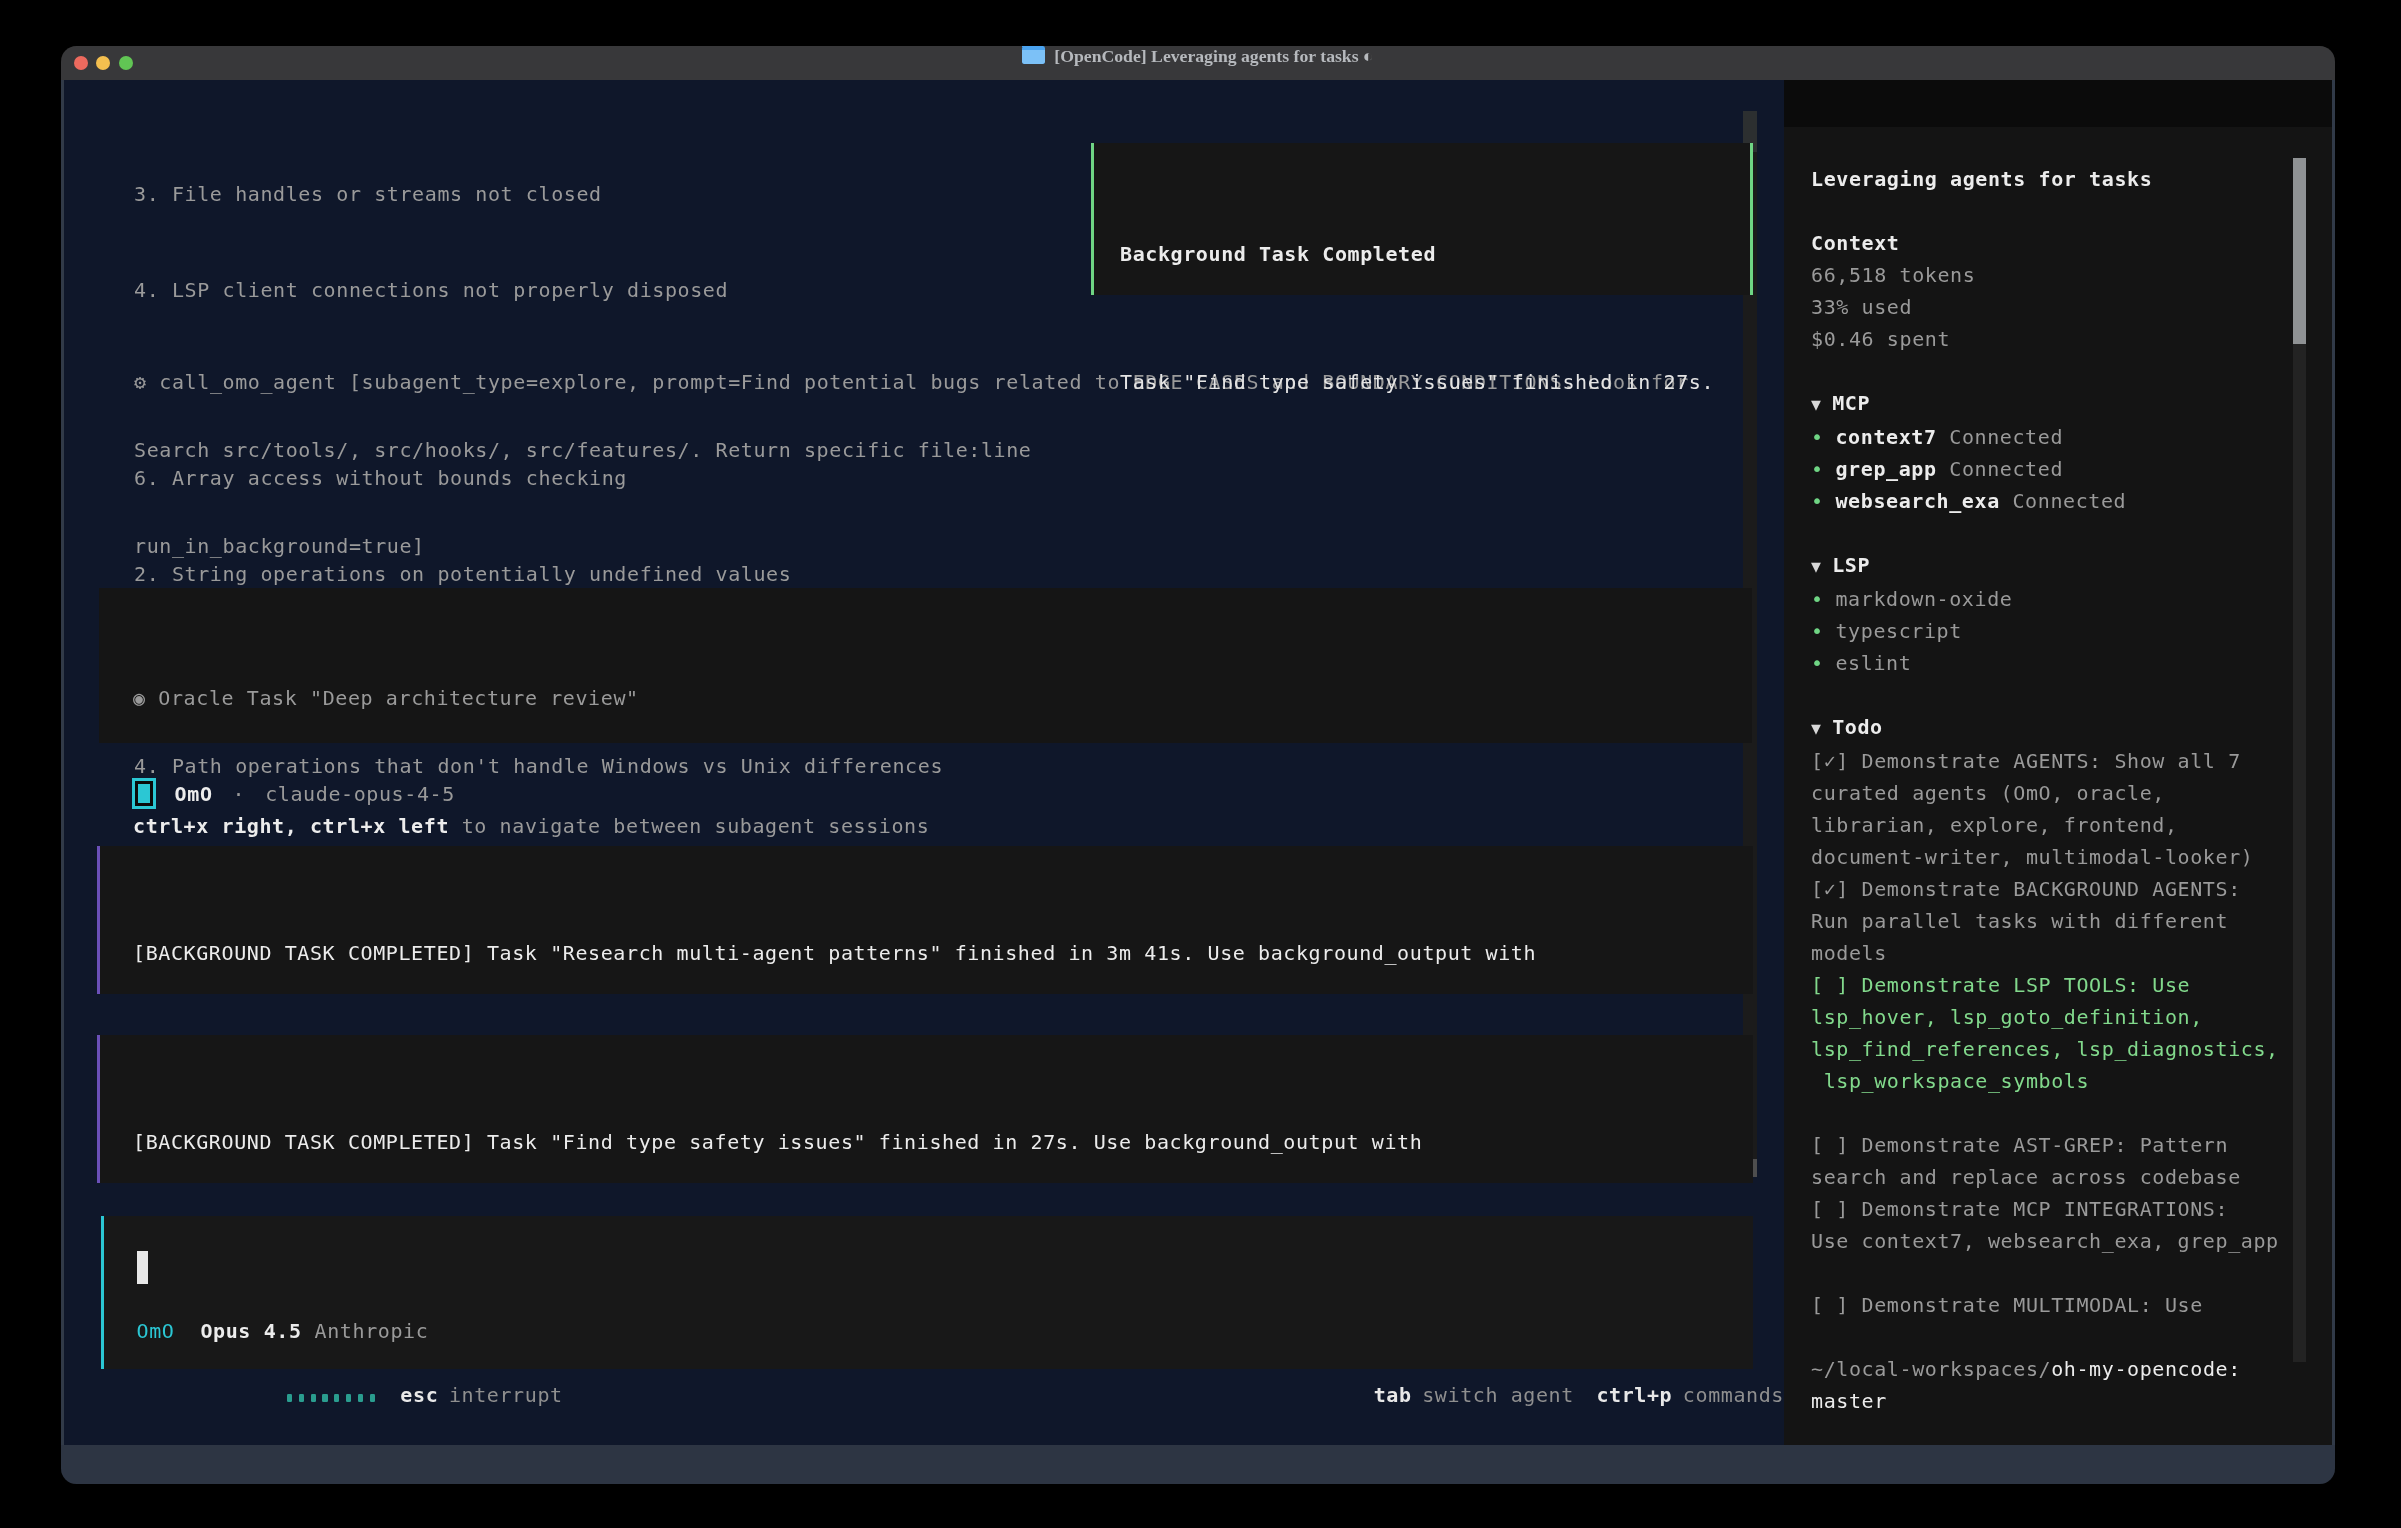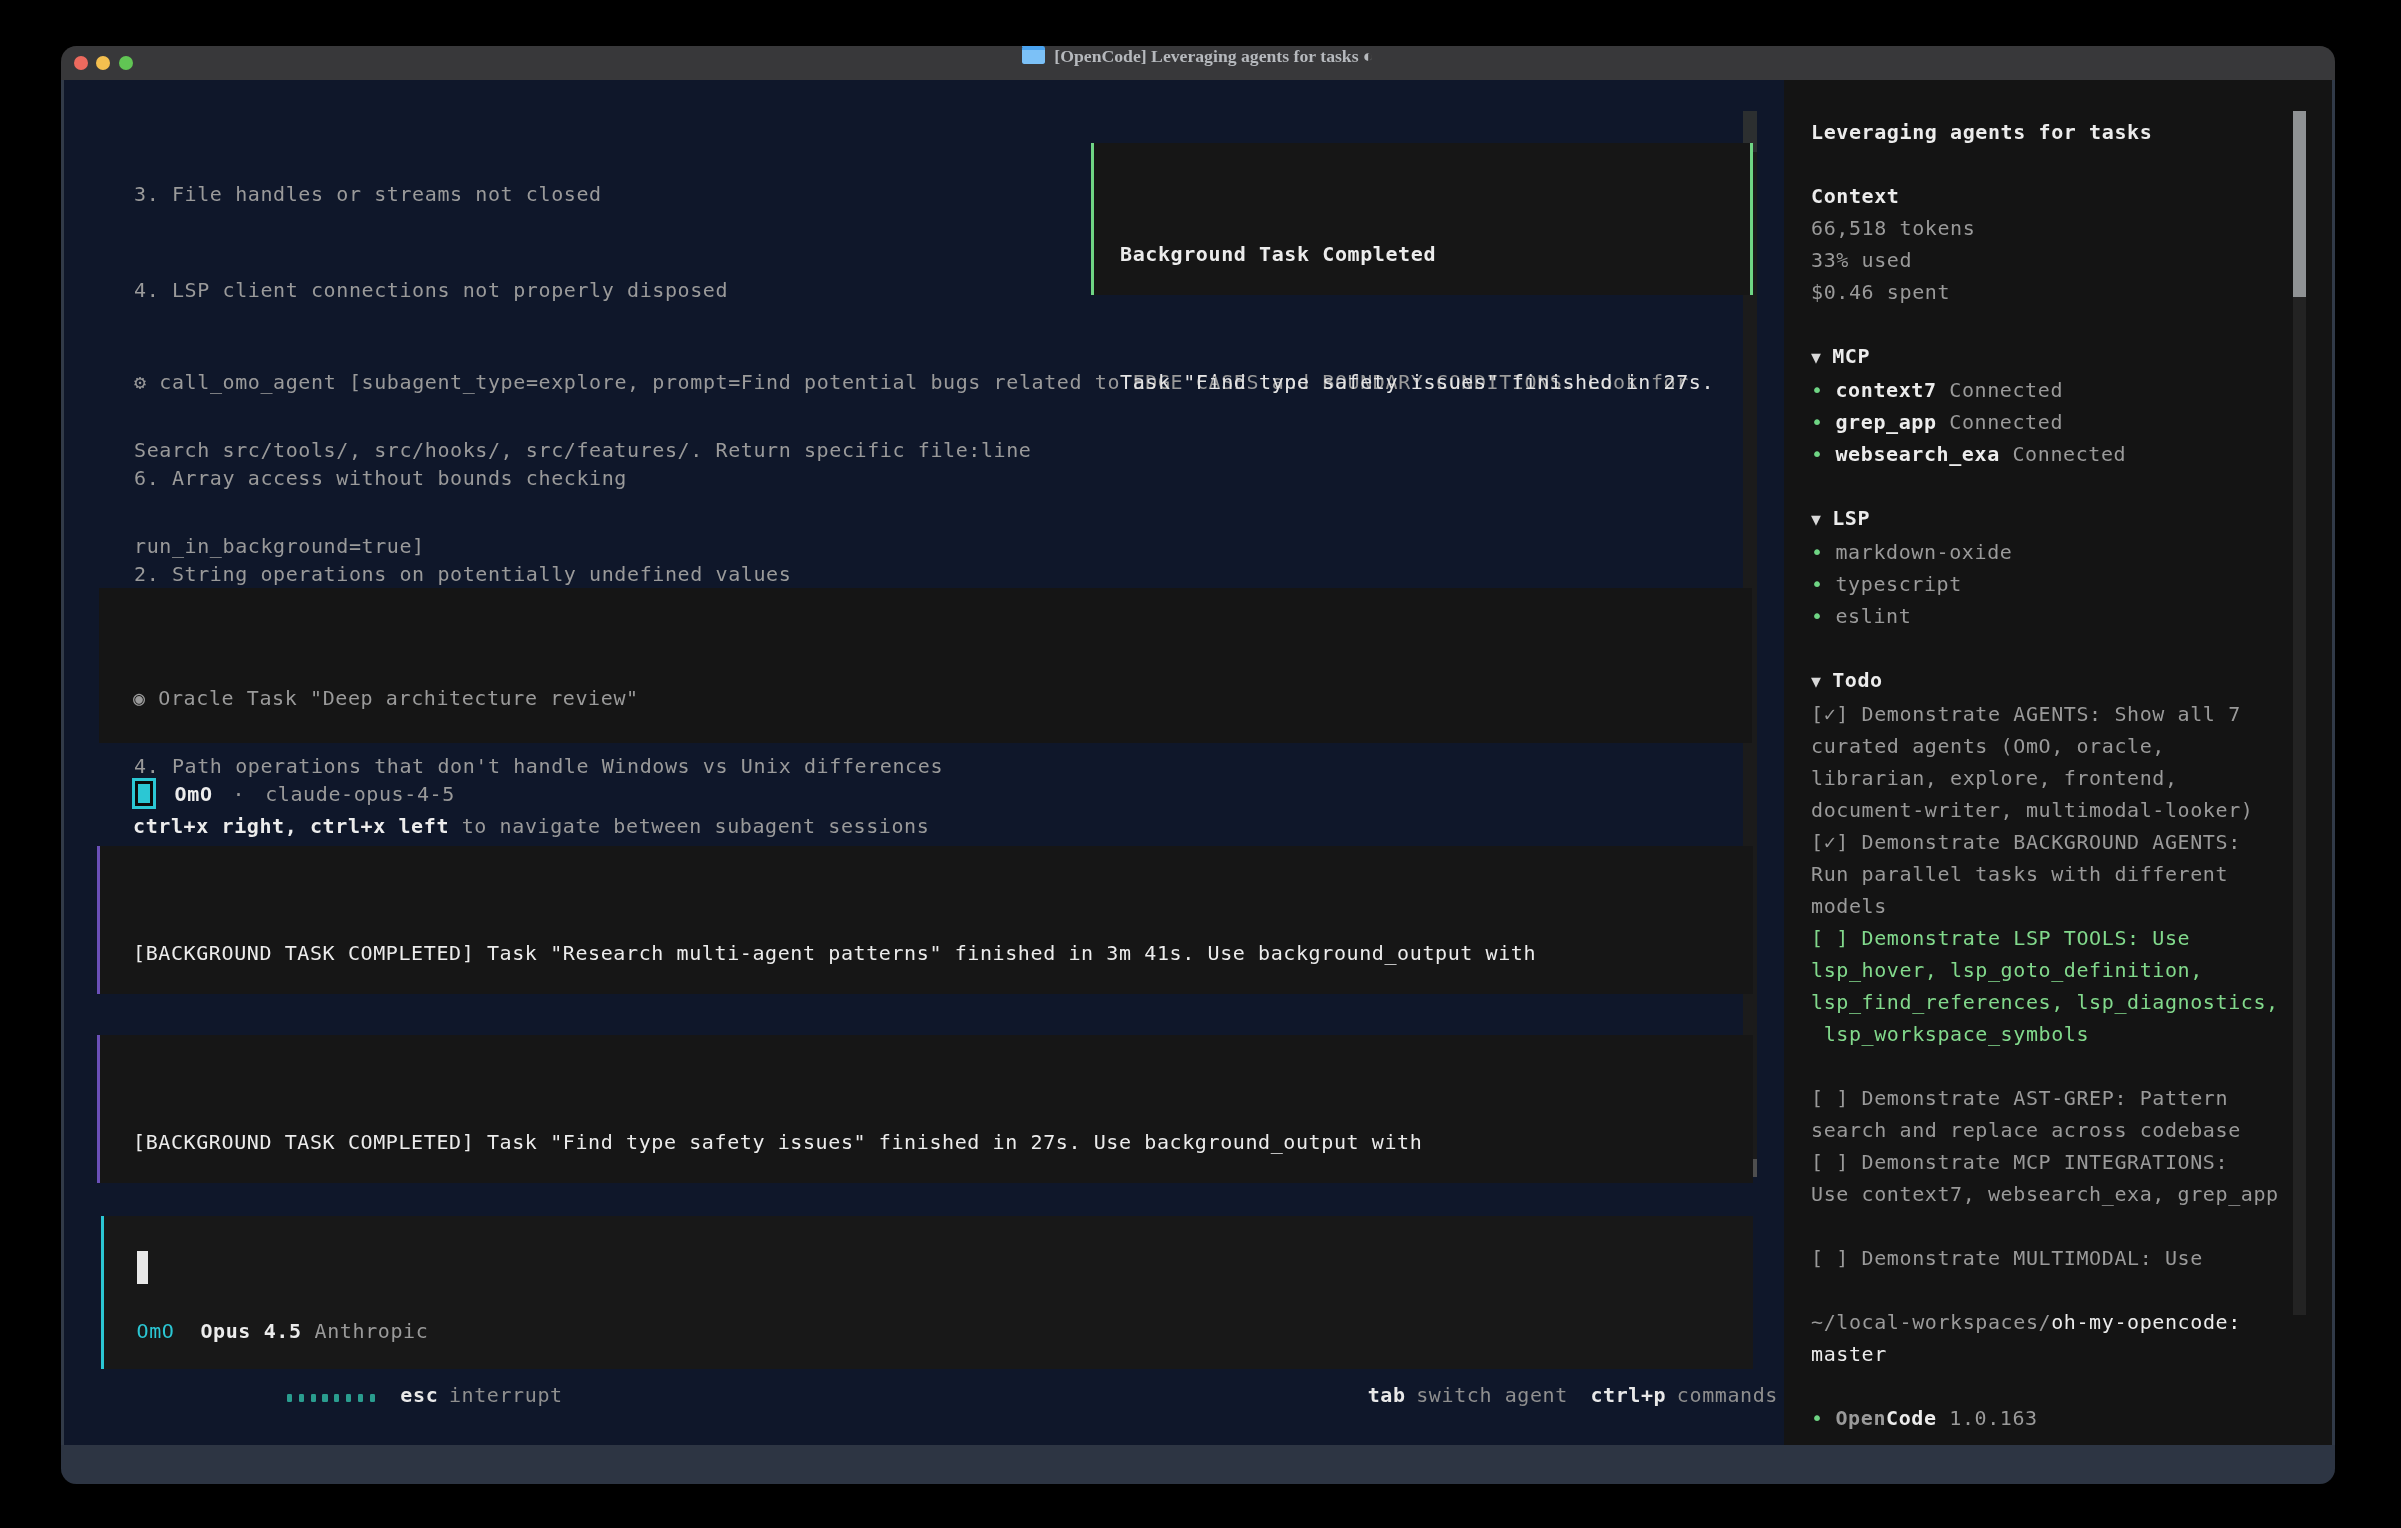--- a/index.html
+++ b/index.html
@@ -54,25 +54,25 @@
   #prompt-meta{position:absolute;left:32.5px;top:99px;display:flex;align-items:center;}
   
   #main-scroll-track{left:1679px;top:31px;width:14px;height:1066px;background:#1b1b1b;}
   #main-scroll-thumb-top{left:1679px;top:31px;width:14px;height:41px;background:#2c2f30;}
   #main-scroll-thumb-bottom{left:1679px;top:1079px;width:14px;height:17.7px;background:#4e4e4e;}
   
   #status-bar{left:0;right:0;top:1299px;height:32px;}
   #status-left{position:absolute;left:46px;top:0;display:flex;align-items:center;height:32px;}
   .spin-dot{width:5.3px;height:8.3px;border-radius:1.2px;background:var(--spinner-teal);margin-right:6.5px;display:inline-block;}
   #status-left .key{margin-left:19px;}
-  #status-right{position:absolute;right:6px;top:0;display:flex;align-items:flex-start;height:32px;}
+  #status-right{position:absolute;right:0;top:0;display:flex;align-items:flex-start;height:32px;}
   .key{font-weight:700;color:#e8e8e8;} .keylabel{color:#8f8f8f;margin-left:10.6px;}
   #status-right .group2{margin-left:22.5px;}
   
-  #sidebar{flex:1 1 auto;background:#141414;position:relative;padding:36px 0 0 27px;overflow:hidden;}
+  #sidebar{flex:1 1 auto;background:#141414;position:relative;padding:36px 0 0 27px;overflow:hidden;margin-top:47px;}
   .sb-line{font-size:20px;letter-spacing:0.6px;line-height:32px;white-space:pre;}
   .sb-section{margin-top:32px;}
   .sb-head{font-weight:700;color:var(--text-bright);}
   .sb-tri{color:#d8d8d8;font-size:16.5px;margin-right:10.6px;}
   .bullet-green{color:var(--green);margin-right:11.8px;}
   .sb-name{color:var(--text-bright);font-weight:700;}
   .todo-dim{color:var(--text-dim);} .todo-green{color:var(--todo-green);}
   .gap-before{margin-top:32px;}
   #sb-scroll-thumb{position:absolute;left:509px;top:31px;width:13px;height:186px;background:#8f9294;}
   #sb-scroll-track{position:absolute;left:509px;top:217px;width:13px;height:1018px;background:#232323;}

